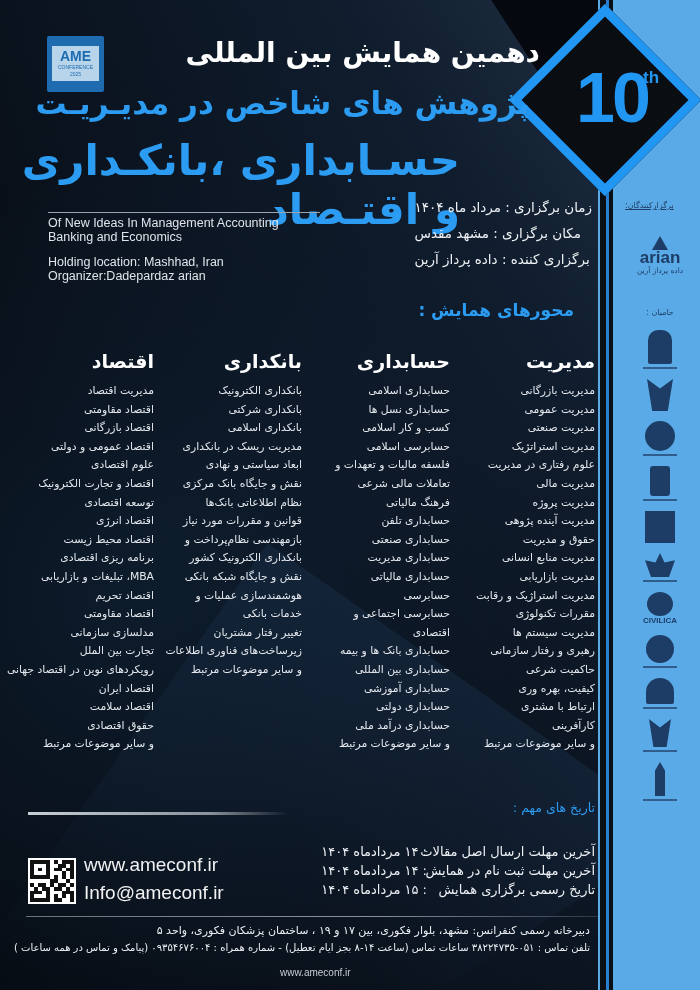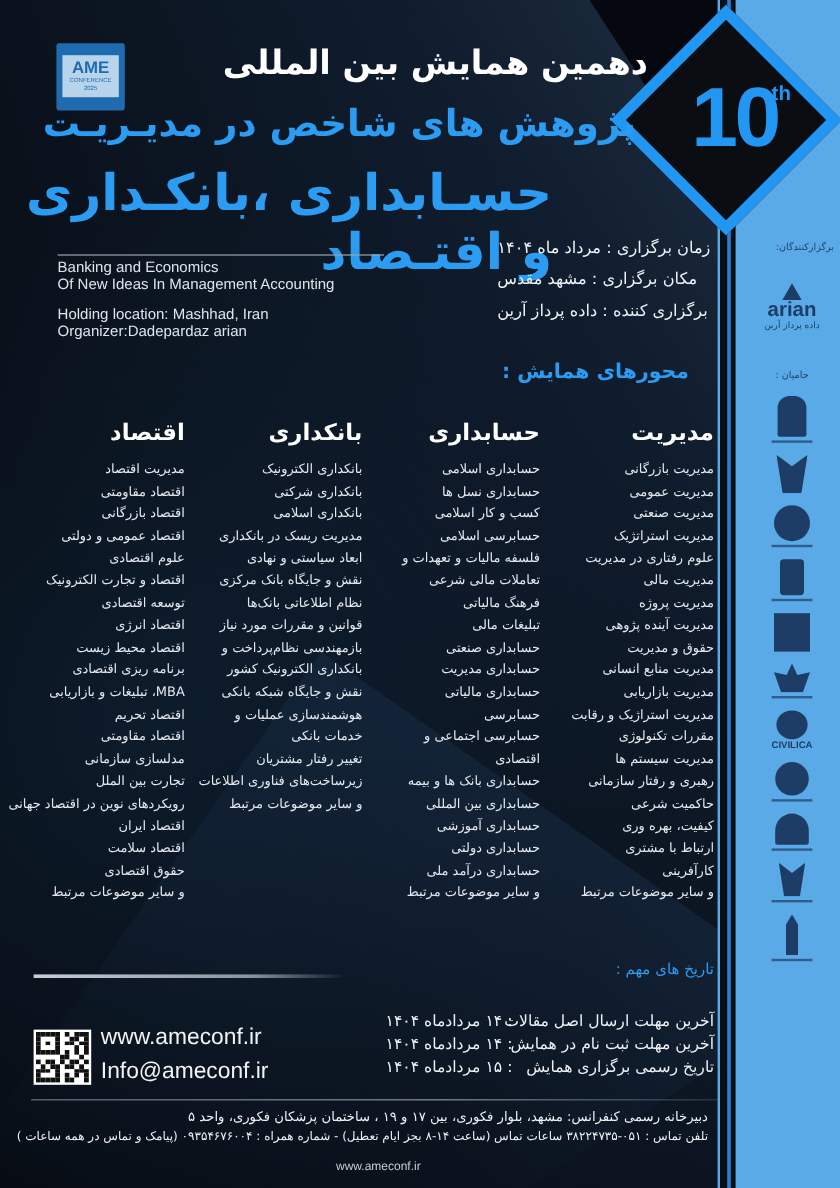--- a/index.html
+++ b/index.html
@@ -77,21 +77,21 @@
   .web { position: absolute; left: 84px; top: 854px; font-family: "Liberation Sans", sans-serif; font-size: 19px; color: #f2f2f2; }
   .mail { position: absolute; left: 84px; top: 882px; font-family: "Liberation Sans", sans-serif; font-size: 19px; color: #f2f2f2; }
 
   
   .foot-rule { position: absolute; left: 26px; top: 916px; width: 572px; height: 1px; background: linear-gradient(90deg, #6a737c, #8a939c 60%, rgba(120,130,140,0.3)); }
   .foot-1 { position: absolute; right: 110px; top: 924px; direction: rtl; font-size: 11px; color: #eef1f5; white-space: nowrap; }
   .foot-2 { position: absolute; right: 110px; top: 942px; direction: rtl; font-size: 10px; color: #eef1f5; white-space: nowrap; }
   .foot-web { position: absolute; left: 280px; top: 967px; font-family: "Liberation Sans", sans-serif; font-size: 10px; color: #c8cdd3; }
 
   
-  .side-org-lbl { position: absolute; left: 625px; top: 201px; width: 70px; direction: rtl; text-align: right; font-size: 8px; color: #1f3f66; }
+  .side-org-lbl { position: absolute; left: 625px; top: 201px; width: 70px; direction: rtl; text-align: left; font-size: 8px; color: #1f3f66; text-decoration: underline; }
   .arian-logo { position: absolute; left: 625px; top: 236px; width: 70px; text-align: center; }
   .arian-tri { width: 0; height: 0; margin: 0 auto; border-left: 8px solid transparent; border-right: 8px solid transparent; border-bottom: 14px solid #1d3d66; }
   .arian-word { font-family: "Liberation Sans", sans-serif; font-weight: bold; font-size: 17px; color: #1d3d66; line-height: 16px; }
   .arian-fa { direction: rtl; font-size: 7.5px; color: #1d3d66; }
   .side-sponsor-lbl { position: absolute; left: 625px; top: 308px; width: 70px; direction: rtl; text-align: center; font-size: 8px; color: #1f3f66; }
   .sponsors { position: absolute; left: 634px; top: 330px; width: 52px; }
   .sp { position: relative; width: 52px; margin-bottom: 10px; display: flex; flex-direction: column; align-items: center; }
   .sp-mark { background: #1d3d66; }
   .sp-cap { width: 34px; height: 2px; margin-top: 3px; background: #1d3d66; opacity: 0.7; }
   .civ { font-family: "Liberation Sans", sans-serif; font-weight: bold; font-size: 8px; color: #1d3d66; }
@@ -119,22 +119,22 @@
       <span class="ame-sub">2025</span>
     </div>
   </div>
 
   <div class="title-1">دهمین همایش بین المللی</div>
   <div class="title-2">پژوهش های شاخص در مدیـریـت</div>
   <div class="title-3">حسـابداری ،بانکـداری و اقتـصاد</div>
 
   <div class="en-rule"></div>
   <div class="en-sub">
+    <div>Of New Ideas In Management Accounting</div>
     <div>Banking and Economics</div>
-    <div>Of New Ideas In Management Accounting</div>
   </div>
   <div class="en-info">
     <div>Holding location: Mashhad, Iran</div>
     <div>Organizer:Dadepardaz arian</div>
   </div>
 
   <div class="fa-info">
     <div>زمان برگزاری : مرداد ماه ۱۴۰۴</div>
     <div>مکان برگزاری : مشهد مقدس</div>
     <div>برگزاری کننده : داده پرداز آرین</div>
@@ -170,21 +170,21 @@
   <div class="col col-acc">
     <div class="col-head">حسابداری</div>
     <div class="col-items">
         <div class="col-item">حسابداری اسلامی</div>
         <div class="col-item">حسابداری نسل ها</div>
         <div class="col-item">کسب و کار اسلامی</div>
         <div class="col-item">حسابرسی اسلامی</div>
         <div class="col-item">فلسفه مالیات و تعهدات و</div>
         <div class="col-item">تعاملات مالی شرعی</div>
         <div class="col-item">فرهنگ مالیاتی</div>
-        <div class="col-item">تبلیغات مالی</div>
+        <div class="col-item">حسابداری تلفن</div>
         <div class="col-item">حسابداری صنعتی</div>
         <div class="col-item">حسابداری مدیریت</div>
         <div class="col-item">حسابداری مالیاتی</div>
         <div class="col-item">حسابرسی</div>
         <div class="col-item">حسابرسی اجتماعی و</div>
         <div class="col-item">اقتصادی</div>
         <div class="col-item">حسابداری بانک ها و بیمه</div>
         <div class="col-item">حسابداری بین المللی</div>
         <div class="col-item">حسابداری آموزشی</div>
         <div class="col-item">حسابداری دولتی</div>

